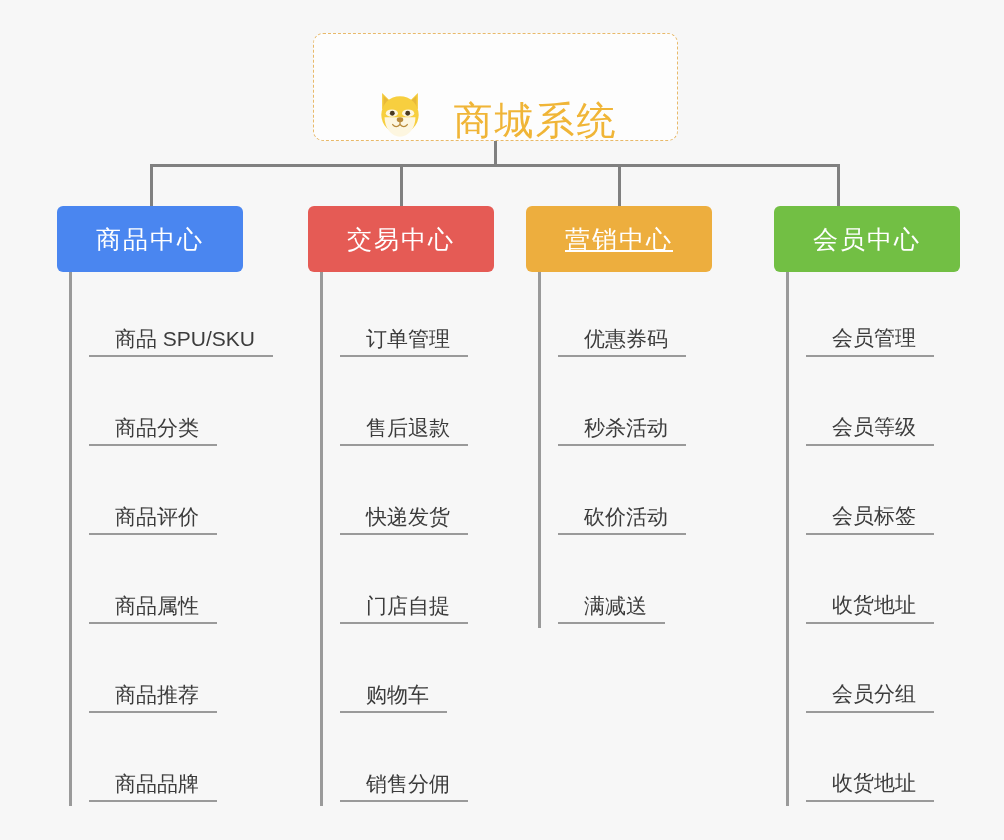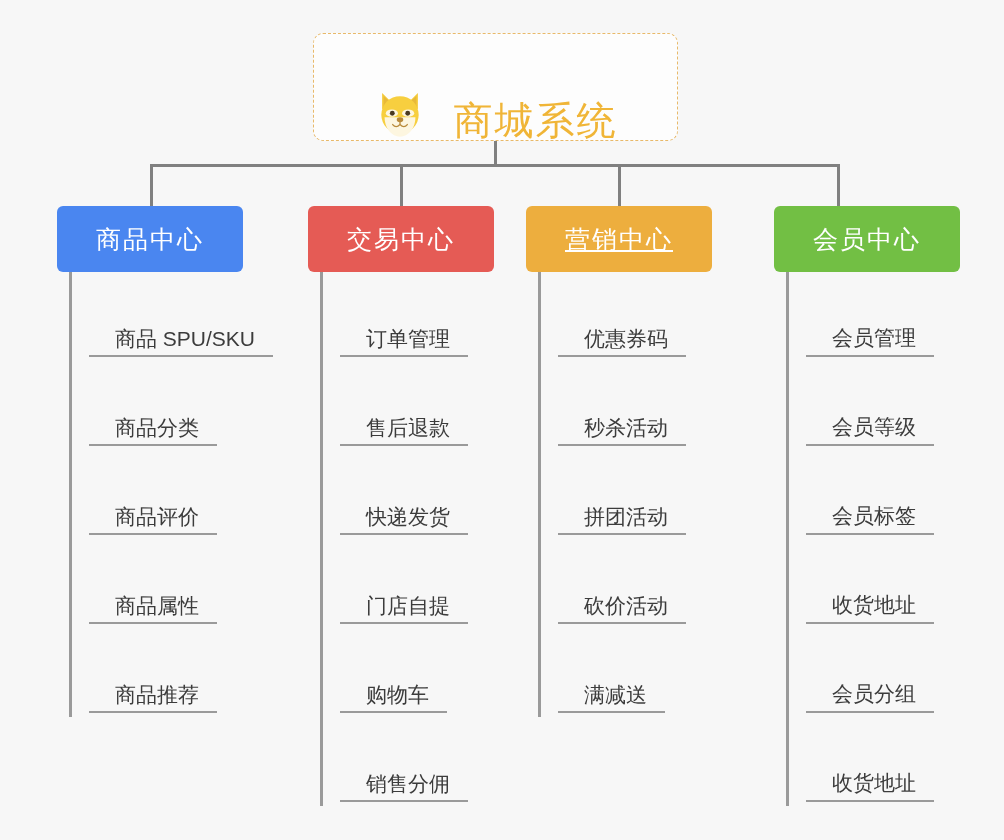--- a/index.html
+++ b/index.html
@@ -149,20 +149,23 @@
         </div>
       <div class="leaf">
           <span class="leaf-label">商品评价</span>
         </div>
       <div class="leaf">
           <span class="leaf-label">商品属性</span>
         </div>
       <div class="leaf">
           <span class="leaf-label">商品推荐</span>
         </div>
+      <div class="leaf">
+          <span class="leaf-label">商品品牌</span>
+        </div>
     </div>
   </div>
 
   <div class="column" style="left:308px;">
     <div class="cat-box" style="background:#e55b55;">
       <span>交易中心</span>
     </div>
     <div class="branch">
       <div class="leaf">
           <span class="leaf-label">订单管理</span>
@@ -190,23 +193,20 @@
       <span>营销中心</span>
     </div>
     <div class="branch">
       <div class="leaf">
           <span class="leaf-label">优惠券码</span>
         </div>
       <div class="leaf">
           <span class="leaf-label">秒杀活动</span>
         </div>
       <div class="leaf">
-          <span class="leaf-label">拼团活动</span>
-        </div>
-      <div class="leaf">
           <span class="leaf-label">砍价活动</span>
         </div>
       <div class="leaf">
           <span class="leaf-label">满减送</span>
         </div>
     </div>
   </div>
 
   <div class="column" style="left:774px;font-family:Liberation Serif, serif;">
     <div class="cat-box" style="background:#72bf44;">

